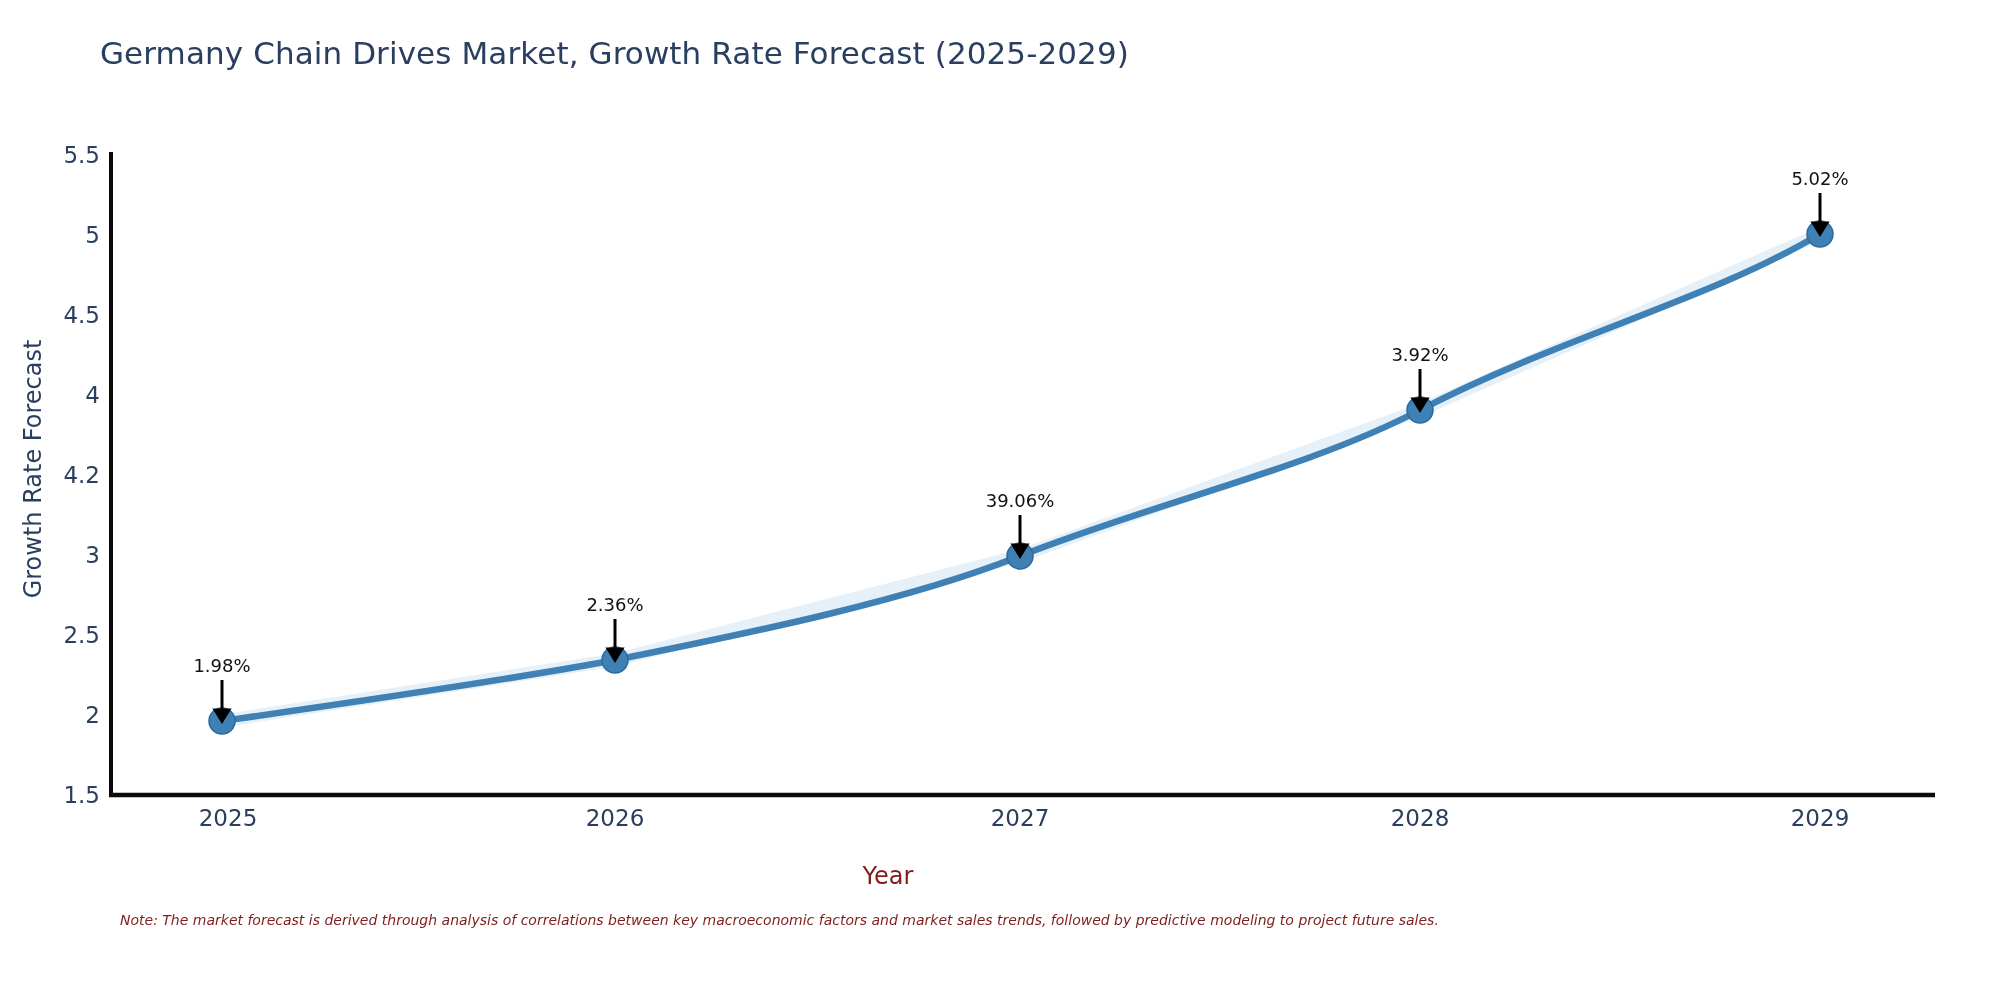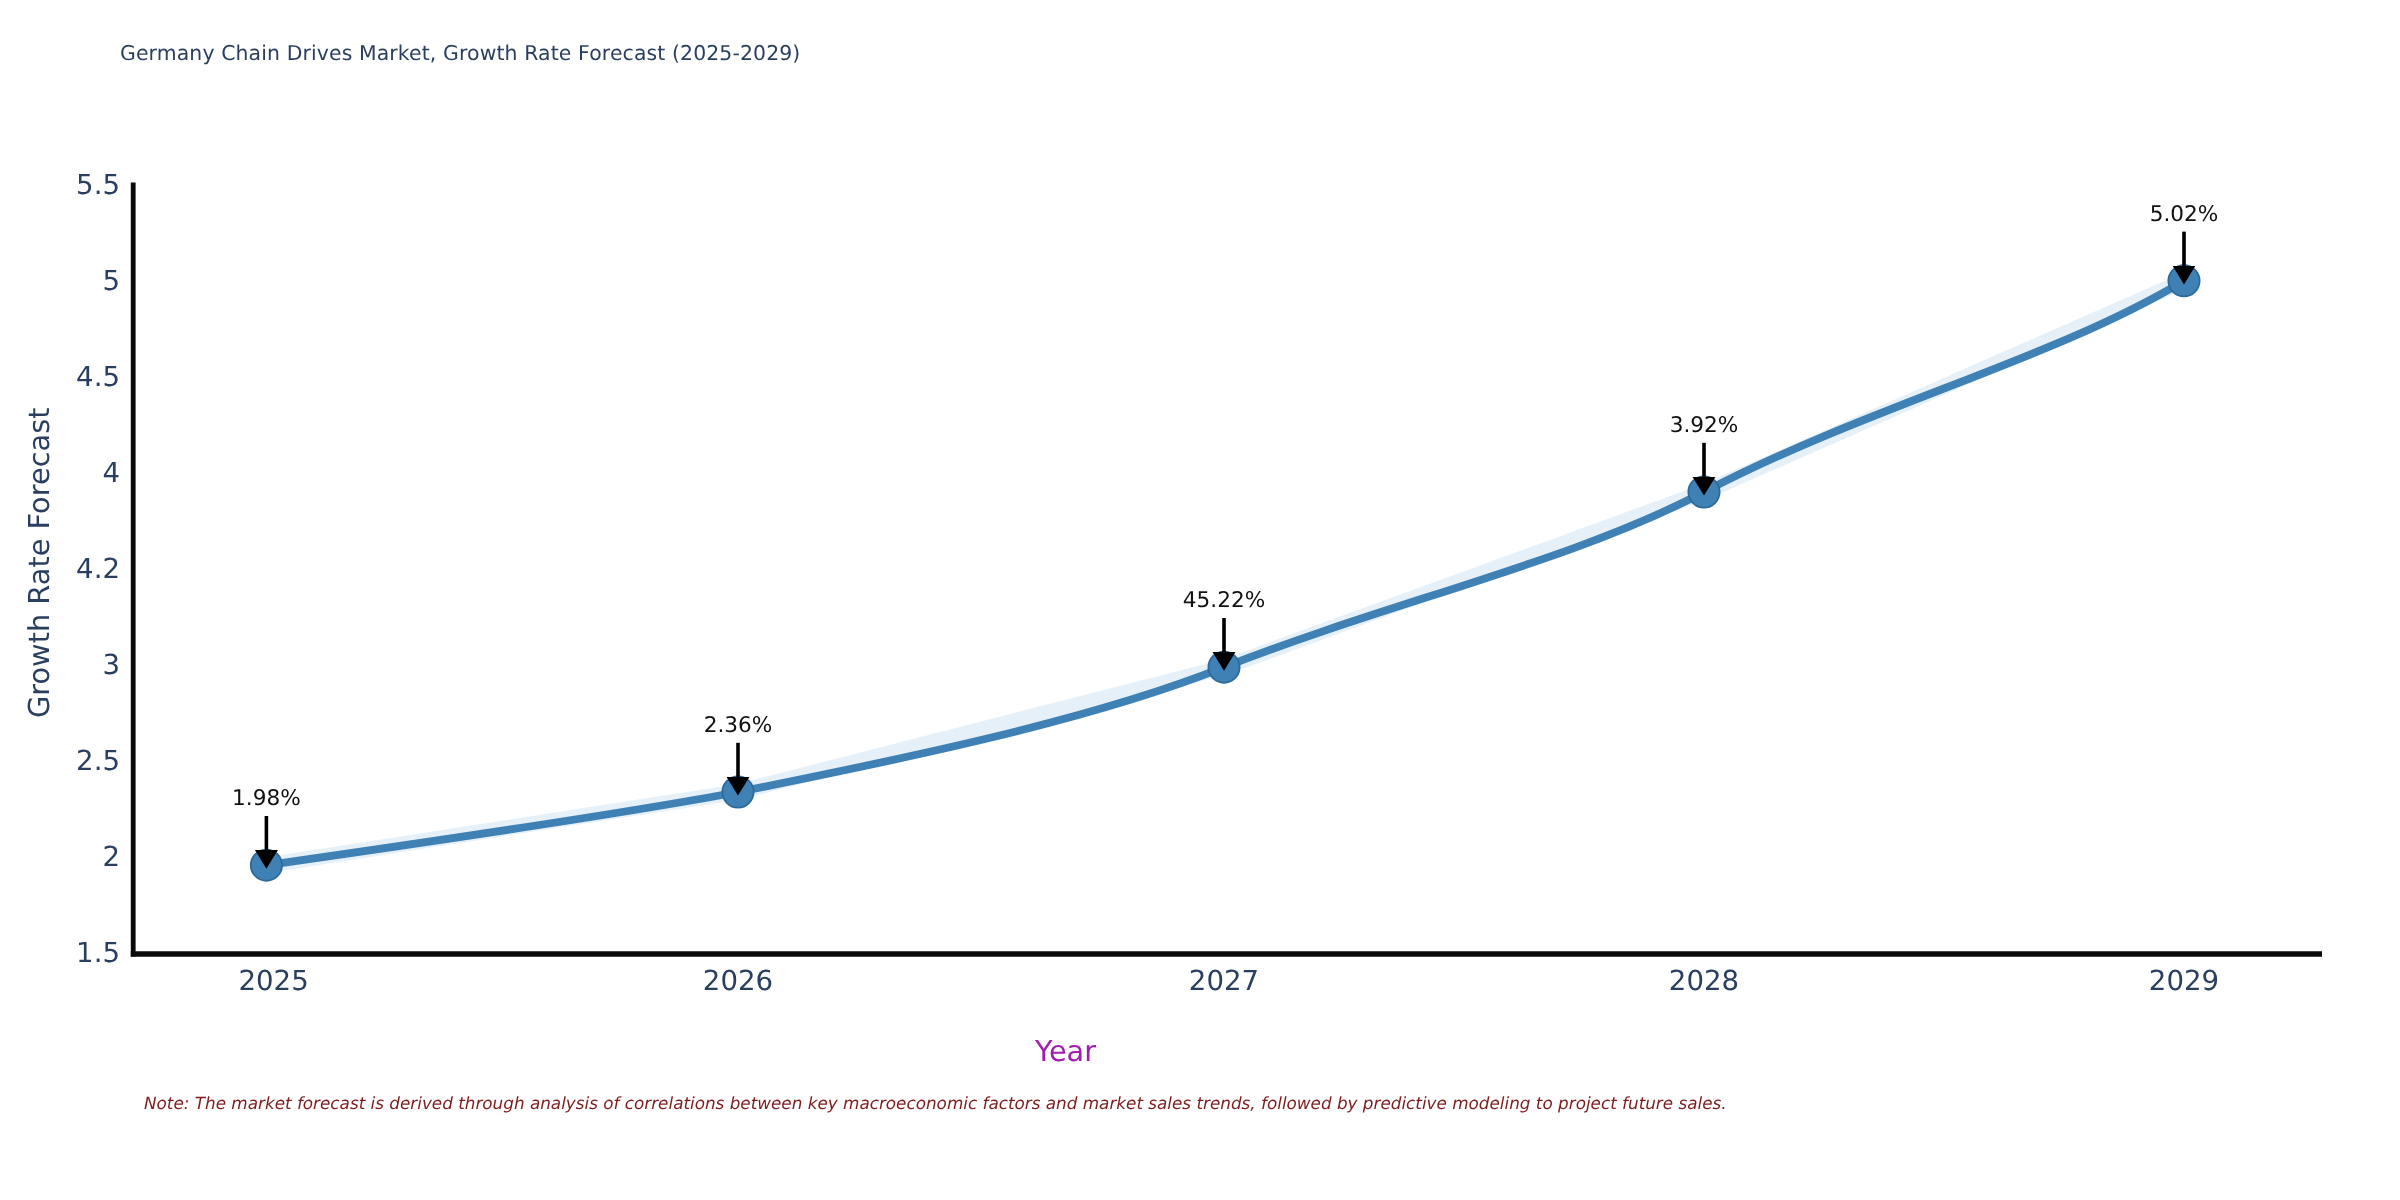--- a/index.html
+++ b/index.html
@@ -18,21 +18,21 @@
     position: absolute;
     left: 0; top: 0;
     width: 2000px;
     height: 1000px;
     background: #ffffff;
   }
   .chart-title {
     position: absolute;
     left: 100px;
     top: 35px;
-    font-size: 17px;
+    font-size: 31px;
     color: #2a3f5f;
     white-space: nowrap;
     letter-spacing: 0.1px;
   }
   .yaxis-title {
     position: absolute;
     left: -137px;
     top: 455px;
     width: 340px;
     text-align: center;
@@ -42,21 +42,21 @@
     color: #2a3f5f;
     white-space: nowrap;
   }
   .xaxis-title {
     position: absolute;
     left: 0px;
     top: 862px;
     width: 1776px;
     text-align: center;
     font-size: 24px;
-    color: #a21caf;
+    color: #7f1d1d;
   }
   .ytick {
     position: absolute;
     right: 0;
     width: 88px;
     text-align: right;
     font-size: 23px;
     color: #2a3f5f;
     transform: translateY(-50%);
     white-space: nowrap;
@@ -142,21 +142,21 @@
     </defs>
     <line x1="222" y1="680" x2="222" y2="712" stroke="#000000" stroke-width="3" marker-end="url(#arrowhead)"></line>
     <line x1="615" y1="619" x2="615" y2="651" stroke="#000000" stroke-width="3" marker-end="url(#arrowhead)"></line>
     <line x1="1020" y1="515" x2="1020" y2="547" stroke="#000000" stroke-width="3" marker-end="url(#arrowhead)"></line>
     <line x1="1420" y1="369" x2="1420" y2="401" stroke="#000000" stroke-width="3" marker-end="url(#arrowhead)"></line>
     <line x1="1820" y1="193" x2="1820" y2="225" stroke="#000000" stroke-width="3" marker-end="url(#arrowhead)"></line>
   </svg>
 
   <div class="point-label" style="left:222px; top:655px;">1.98%</div>
   <div class="point-label" style="left:615px; top:594px;">2.36%</div>
-  <div class="point-label" style="left:1020px; top:490px;">45.22%</div>
+  <div class="point-label" style="left:1020px; top:490px;">39.06%</div>
   <div class="point-label" style="left:1420px; top:344px;text-align:center;">3.92%</div>
   <div class="point-label" style="left:1820px; top:168px;">5.02%</div>
 
   <div class="xtick" style="left:228px;">2025</div>
   <div class="xtick" style="left:615px;">2026</div>
   <div class="xtick" style="left:1020px;">2027</div>
   <div class="xtick" style="left:1420px;">2028</div>
   <div class="xtick" style="left:1820px;">2029</div>
 
   <div class="xaxis-title">Year</div>

